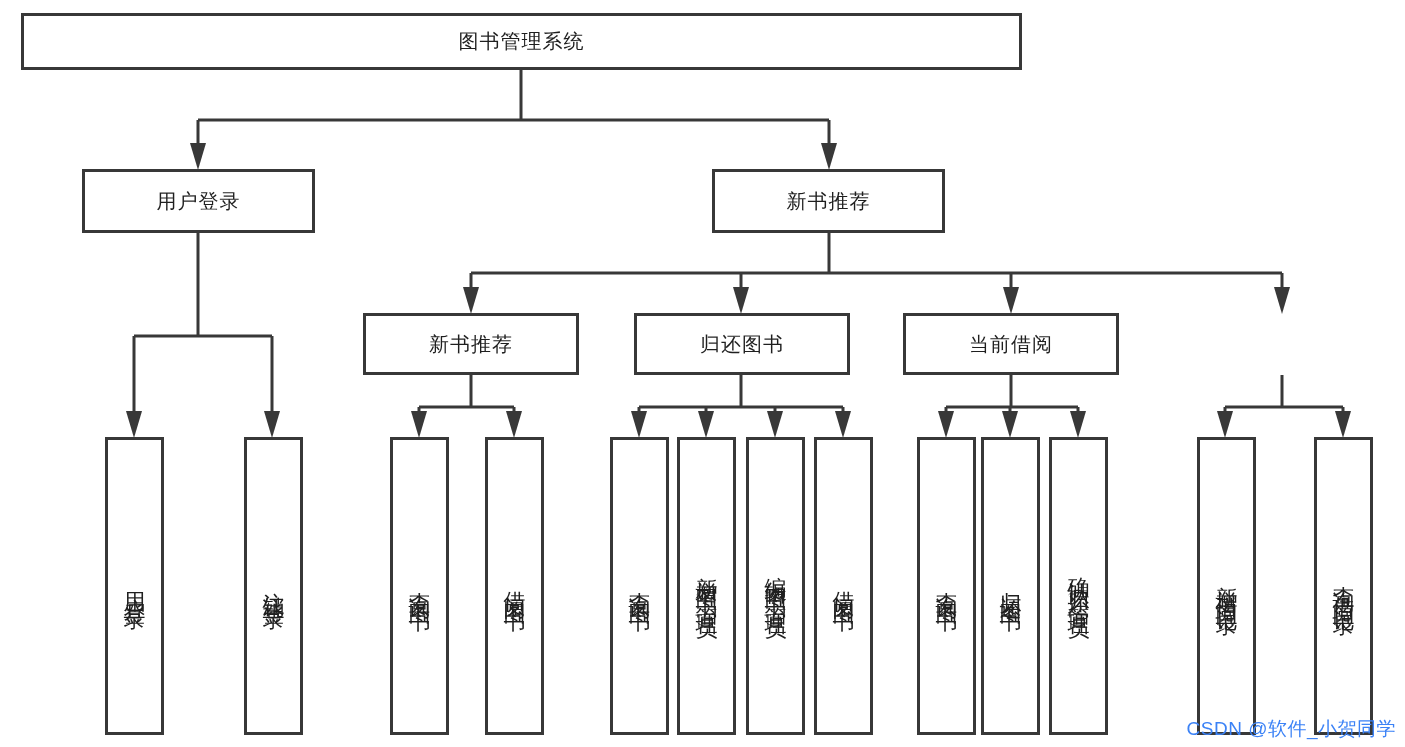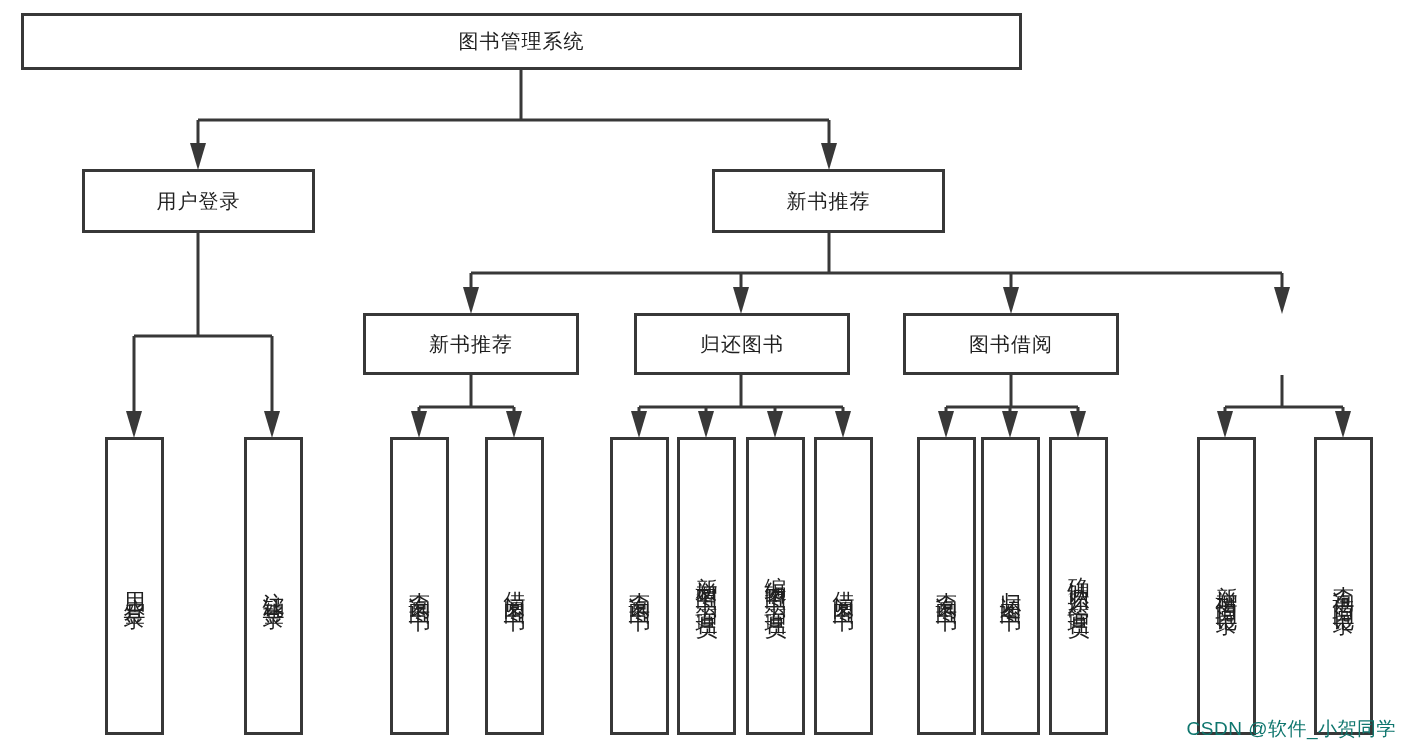--- a/index.html
+++ b/index.html
@@ -61,21 +61,21 @@
     font-size: 22px;
     line-height: 1;
     letter-spacing: 6px;
     white-space: nowrap;
   }
   .watermark {
     position: absolute;
     right: 9px;
     bottom: 5px;
     font-size: 19px;
-    color: #0f766e;
+    color: #3b82f6;
     letter-spacing: 0.5px;
     z-index: 5;
   }
 </style>
 </head>
 <body>
 
 <div class="canvas">
 
   <svg class="connectors" viewBox="0 0 1405 747" xmlns="http://www.w3.org/2000/svg">
@@ -131,21 +131,21 @@
     </g>
   </svg>
 
   <div class="node root">图书管理系统</div>
 
   <div class="node l2" style="left:82px;">用户登录</div>
   <div class="node l2" style="left:712px;">新书推荐</div>
 
   <div class="node l3" style="left:363px;">新书推荐</div>
   <div class="node l3" style="left:634px;">归还图书</div>
-  <div class="node l3" style="left:903px;">图书借阅</div>
+  <div class="node l3" style="left:903px;">当前借阅</div>
 
   <div class="node leaf" style="left:105px;">
     <span>用户登录</span>
   </div>
   <div class="node leaf" style="left:244px;">
     <span>注销登录</span>
   </div>
 
   <div class="node leaf" style="left:390px;">
     <span>查询图书</span>

